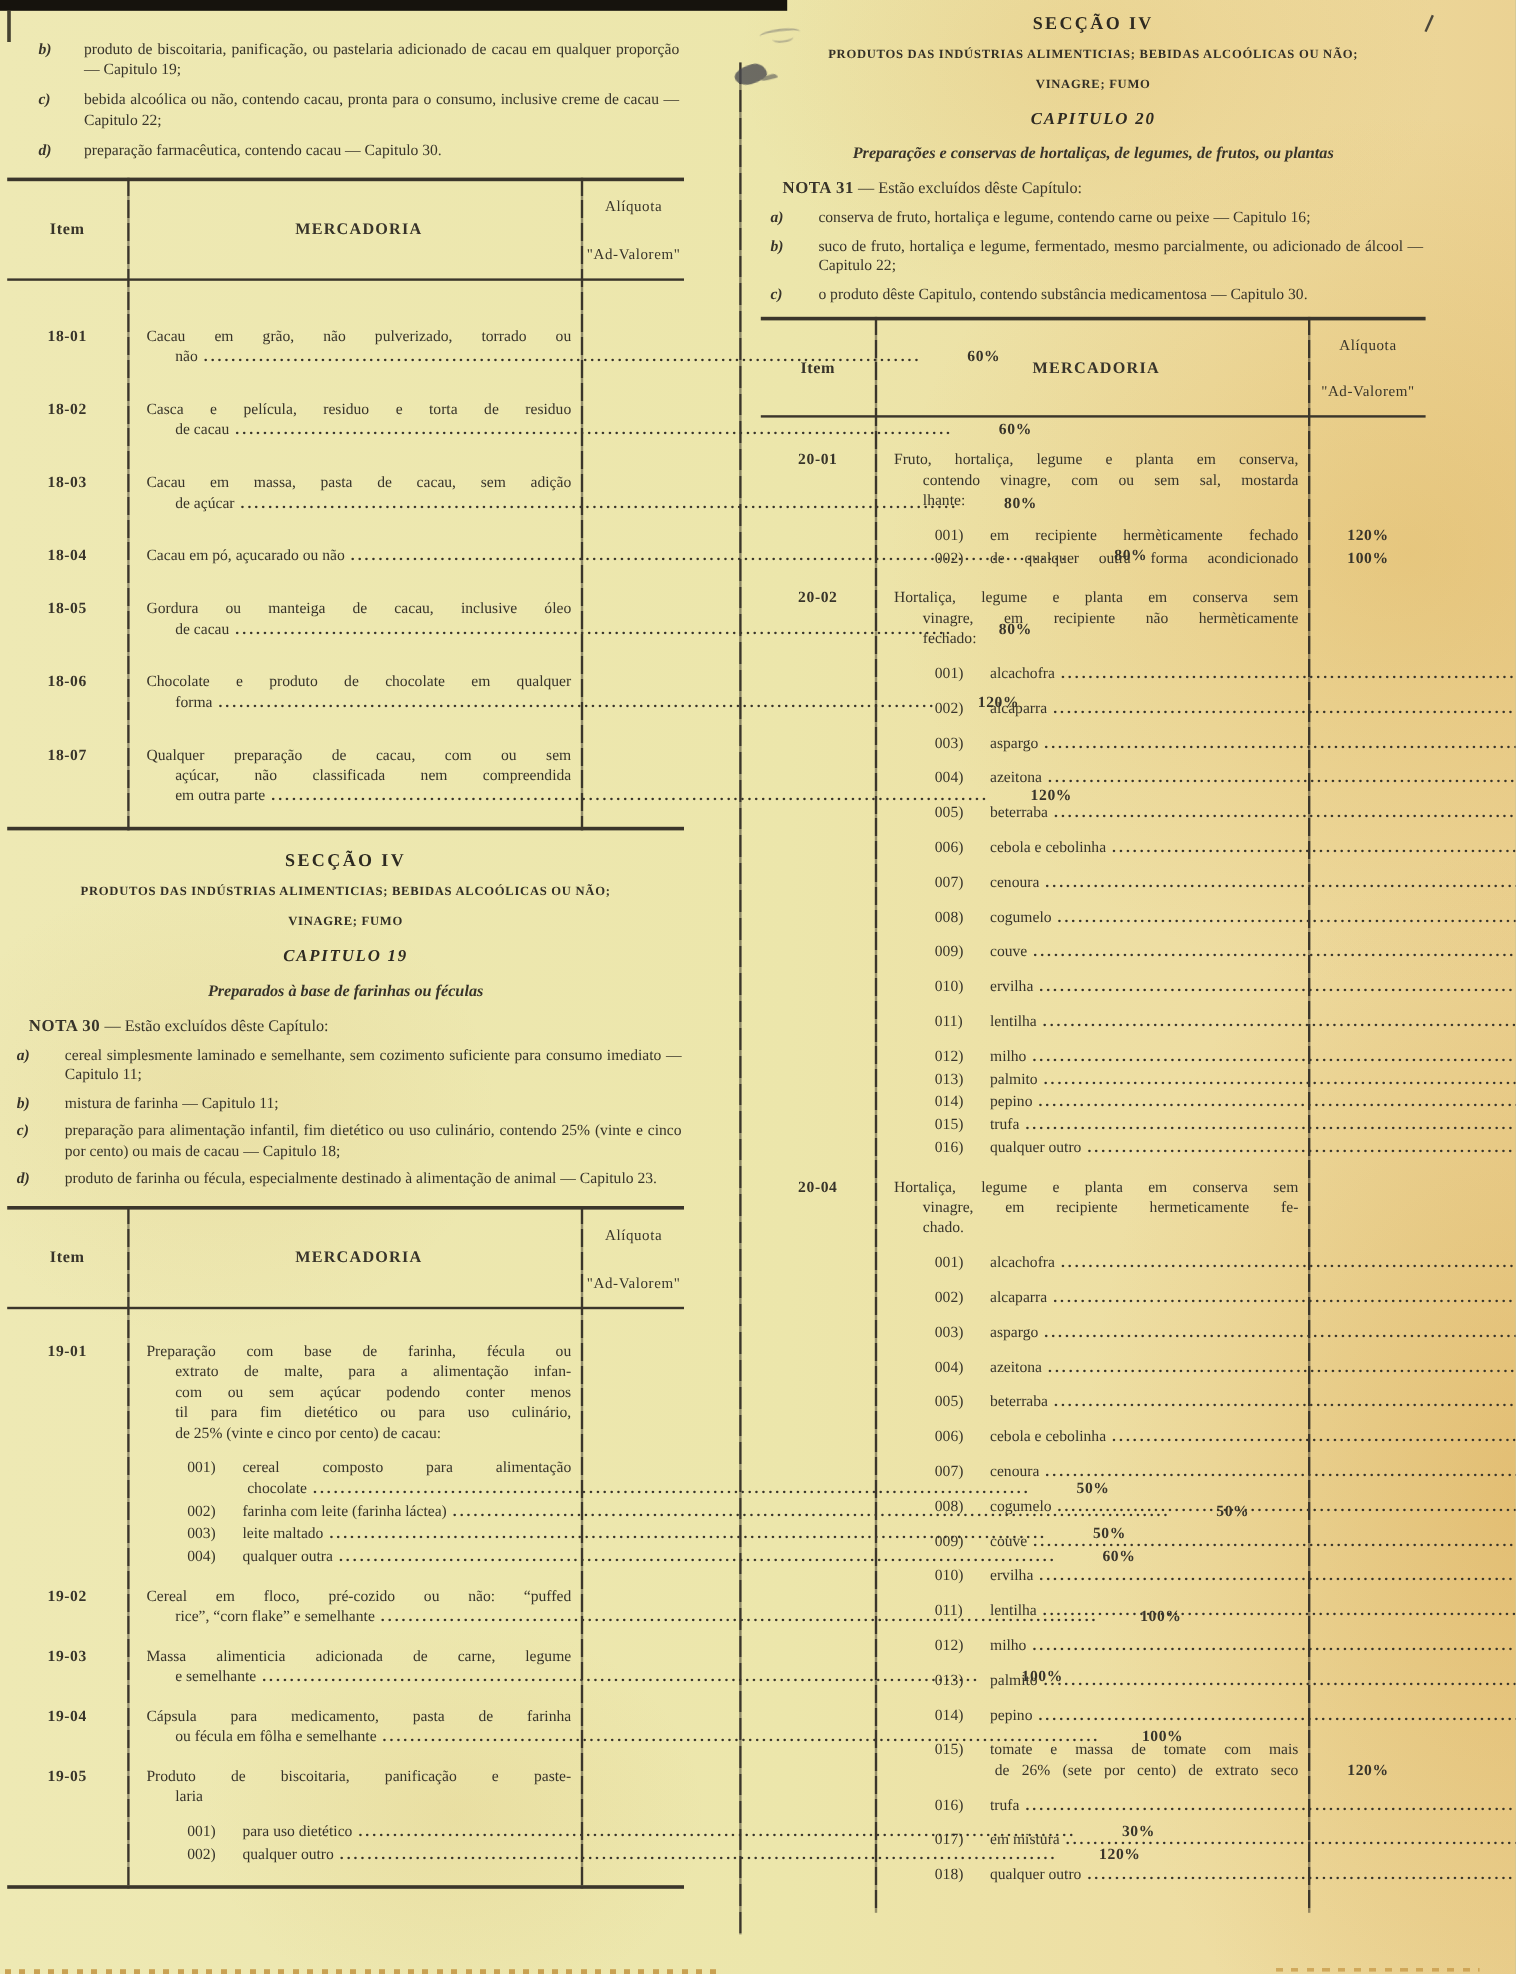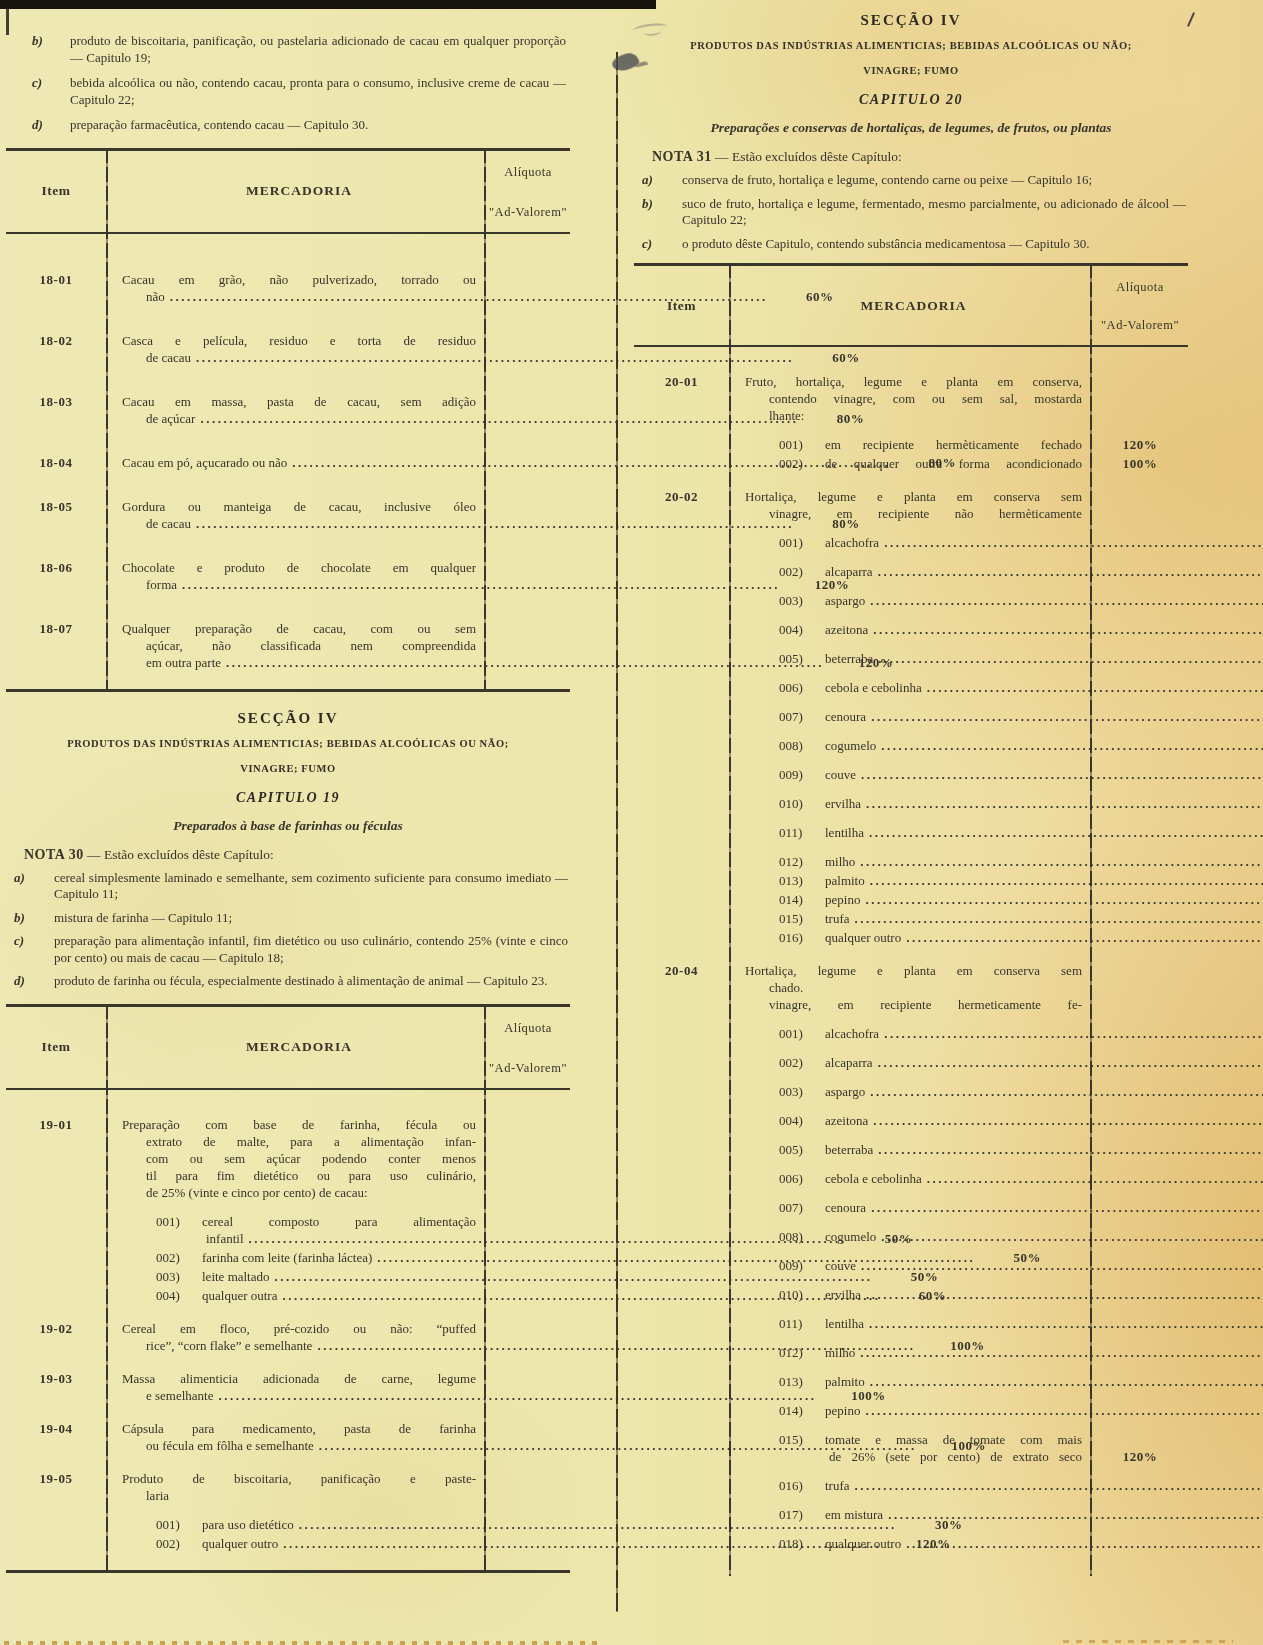--- a/index.html
+++ b/index.html
@@ -297,21 +297,21 @@
             <div class="cr"></div>
           </div>
           <div class="tl sub-first">
             <div class="ci"></div>
             <div class="ct sub just"><span class="num">001)</span><span>cereal composto para alimentação</span></div>
             <div class="cr"></div>
           </div>
           <div class="tl">
             <div class="ci"></div>
             <div class="ct subcont dline">
-              <span class="t">infantil</span>
+              <span class="t">chocolate</span>
               <span class="lead"></span>
             </div>
             <div class="cr">50%</div>
           </div>
           <div class="tl sub-tight">
             <div class="ci"></div>
             <div class="ct sub dline">
               <span class="num">002)</span>
               <span class="t">farinha com leite (farinha láctea)</span>
               <span class="lead"></span>
@@ -471,20 +471,25 @@
           <div class="tl row-start">
             <div class="ci">20-02</div>
             <div class="ct just"><span>Hortaliça, legume e planta em conserva sem</span></div>
             <div class="cr"></div>
           </div>
           <div class="tl">
             <div class="ci"></div>
             <div class="ct cont just"><span>vinagre, em recipiente não hermèticamente</span></div>
             <div class="cr"></div>
           </div>
+          <div class="tl">
+            <div class="ci"></div>
+            <div class="ct cont"><span>fechado:</span></div>
+            <div class="cr"></div>
+          </div>
           <div class="tl sub-first">
             <div class="ci"></div>
             <div class="ct sub dline">
               <span class="num">001)</span>
               <span class="t">alcachofra</span>
               <span class="lead"></span>
             </div>
           </div>
           <div class="tl sub-loose">
             <div class="ci"></div>
@@ -606,26 +611,26 @@
               <span class="lead"></span>
             </div>
           </div>
           <div class="tl row-start">
             <div class="ci">20-04</div>
             <div class="ct just"><span>Hortaliça, legume e planta em conserva sem</span></div>
             <div class="cr"></div>
           </div>
           <div class="tl">
             <div class="ci"></div>
+            <div class="ct cont just"><span>vinagre, em recipiente hermeticamente fe-</span></div>
+            <div class="cr"></div>
+          </div>
+          <div class="tl">
+            <div class="ci"></div>
             <div class="ct cont"><span>chado.</span></div>
-            <div class="cr"></div>
-          </div>
-          <div class="tl">
-            <div class="ci"></div>
-            <div class="ct cont just"><span>vinagre, em recipiente hermeticamente fe-</span></div>
             <div class="cr"></div>
           </div>
           <div class="tl sub-first">
             <div class="ci"></div>
             <div class="ct sub dline">
               <span class="num">001)</span>
               <span class="t">alcachofra</span>
               <span class="lead"></span>
             </div>
           </div>

